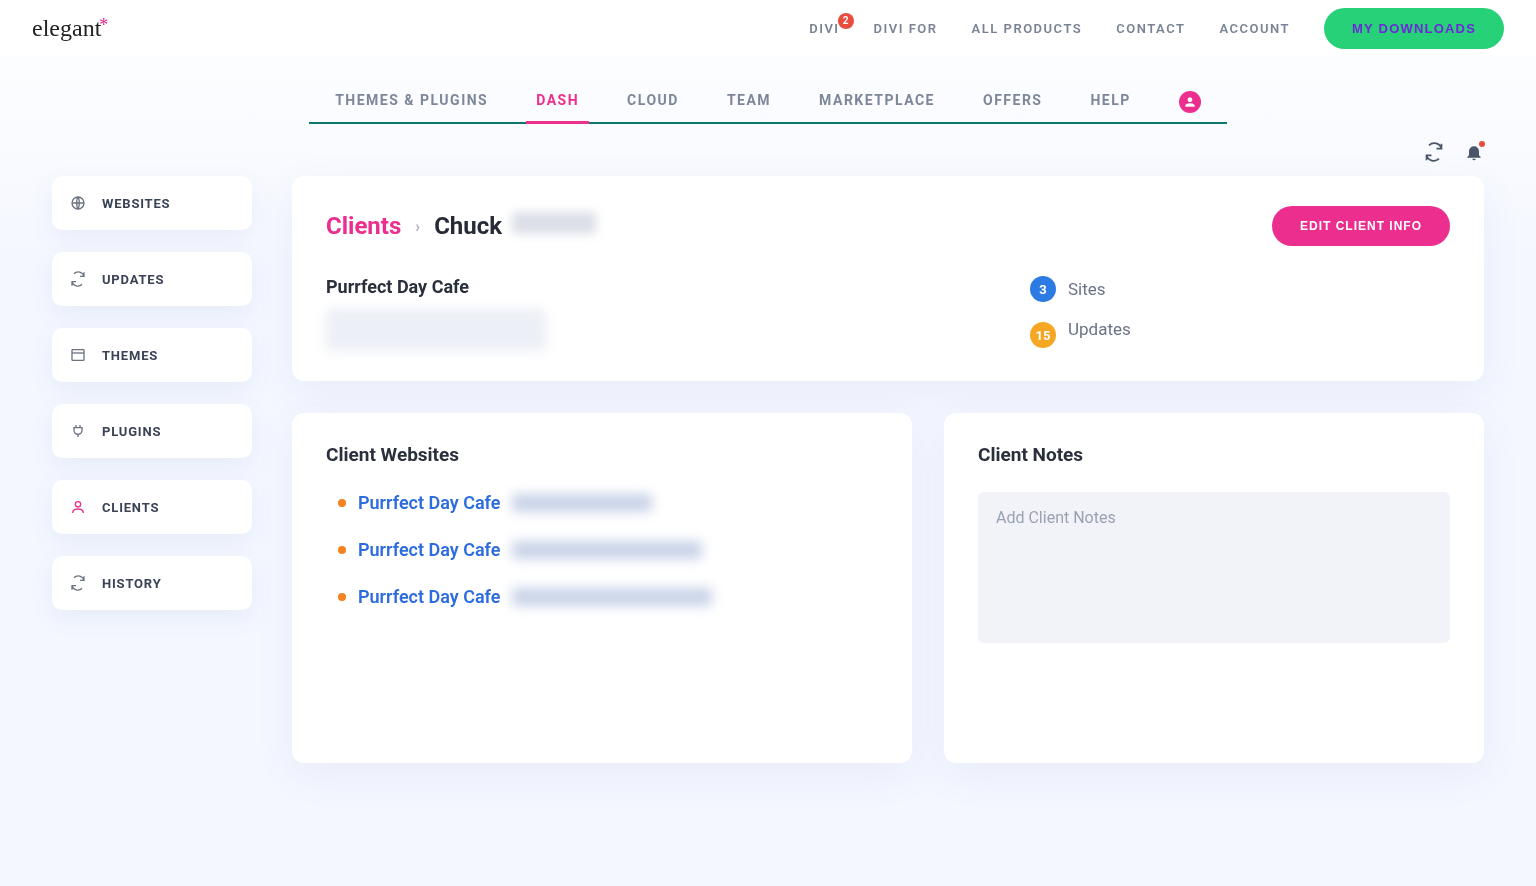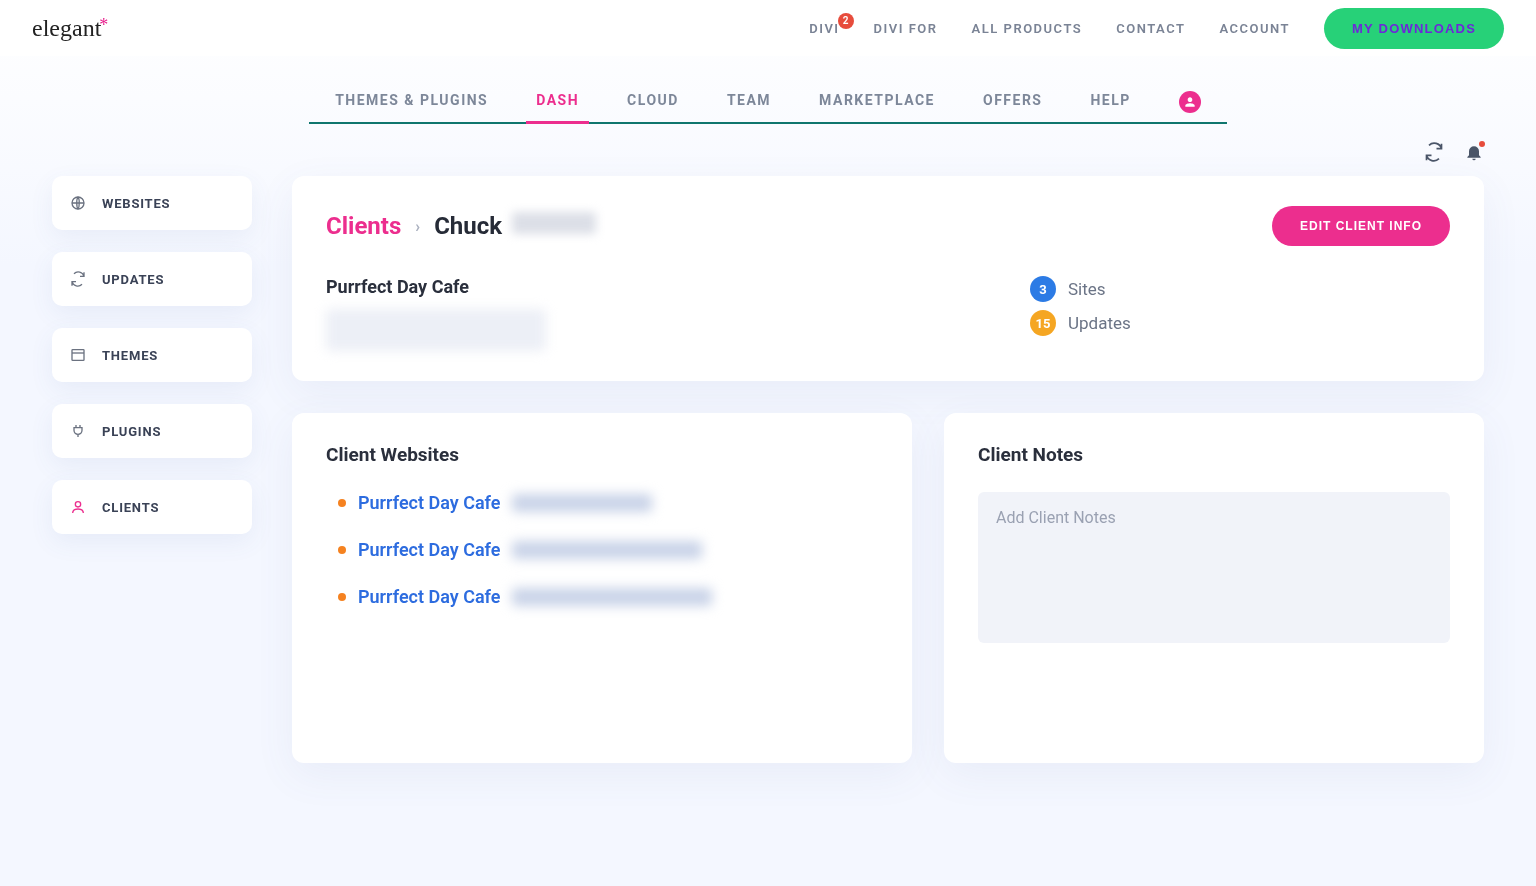--- a/index.html
+++ b/index.html
@@ -207,21 +207,21 @@
 .stat-badge {
   min-width: 26px; height: 26px;
   border-radius: 50%;
   display: flex; align-items: center; justify-content: center;
   color: #fff;
   font-weight: 700;
   font-size: 13px;
   padding: 0 4px;
 }
 .stat-badge.blue { background: #2c7be5; }
-.stat-badge.amber { background: #f5a623; }
+.stat-badge.amber { background: #f5a623; margin-top: 12px; }
 .stat-label { font-size: 17px; color: #6b7486; }
 
 
 .lower { display: flex; gap: 32px; }
 .lower .card { flex: 1; min-height: 350px; }
 .card-title { font-size: 19px; font-weight: 700; color: #2a2f3c; margin-bottom: 26px; }
 .site-list { display: flex; flex-direction: column; gap: 26px; padding-left: 12px; }
 .site-row { display: flex; align-items: center; gap: 12px; font-size: 18px; }
 .site-dot { width: 8px; height: 8px; background: #f58220; border-radius: 50%; }
 .site-link { color: #2d6cdf; font-weight: 600; }
@@ -327,20 +327,26 @@
             <path d="M9 3v4M15 3v4M6 7h12v4a6 6 0 01-12 0V7zM12 17v4"></path>
           </svg></span>
       <span class="lbl" data-interactable="false">PLUGINS</span>
     </div>
     <div class="side-item active" data-interactable="true">
       <span class="side-icon" data-interactable="false"><svg viewBox="0 0 24 24" fill="none" stroke="currentColor" stroke-width="2">
             <circle cx="12" cy="8" r="4"></circle>
             <path d="M4 21c0-4 4-6 8-6s8 2 8 6"></path>
           </svg></span>
       <span class="lbl" data-interactable="false">CLIENTS</span>
+    </div>
+    <div class="side-item" data-interactable="true">
+      <span class="side-icon" data-interactable="false"><svg viewBox="0 0 24 24" fill="none" stroke="currentColor" stroke-width="2">
+            <path d="M21 2v6h-6M3 22v-6h6M21 8a9 9 0 00-15-4M3 16a9 9 0 0015 4"></path>
+          </svg></span>
+      <span class="lbl" data-interactable="false">HISTORY</span>
     </div>
   </div>
 
   <div class="content" data-interactable="false">
 
     <div class="card" data-interactable="false">
       <div class="breadcrumb-row" data-interactable="false">
         <div class="breadcrumb" data-interactable="false">
           <span class="root" data-interactable="true">Clients</span>
           <span class="chev" data-interactable="false">›</span>

